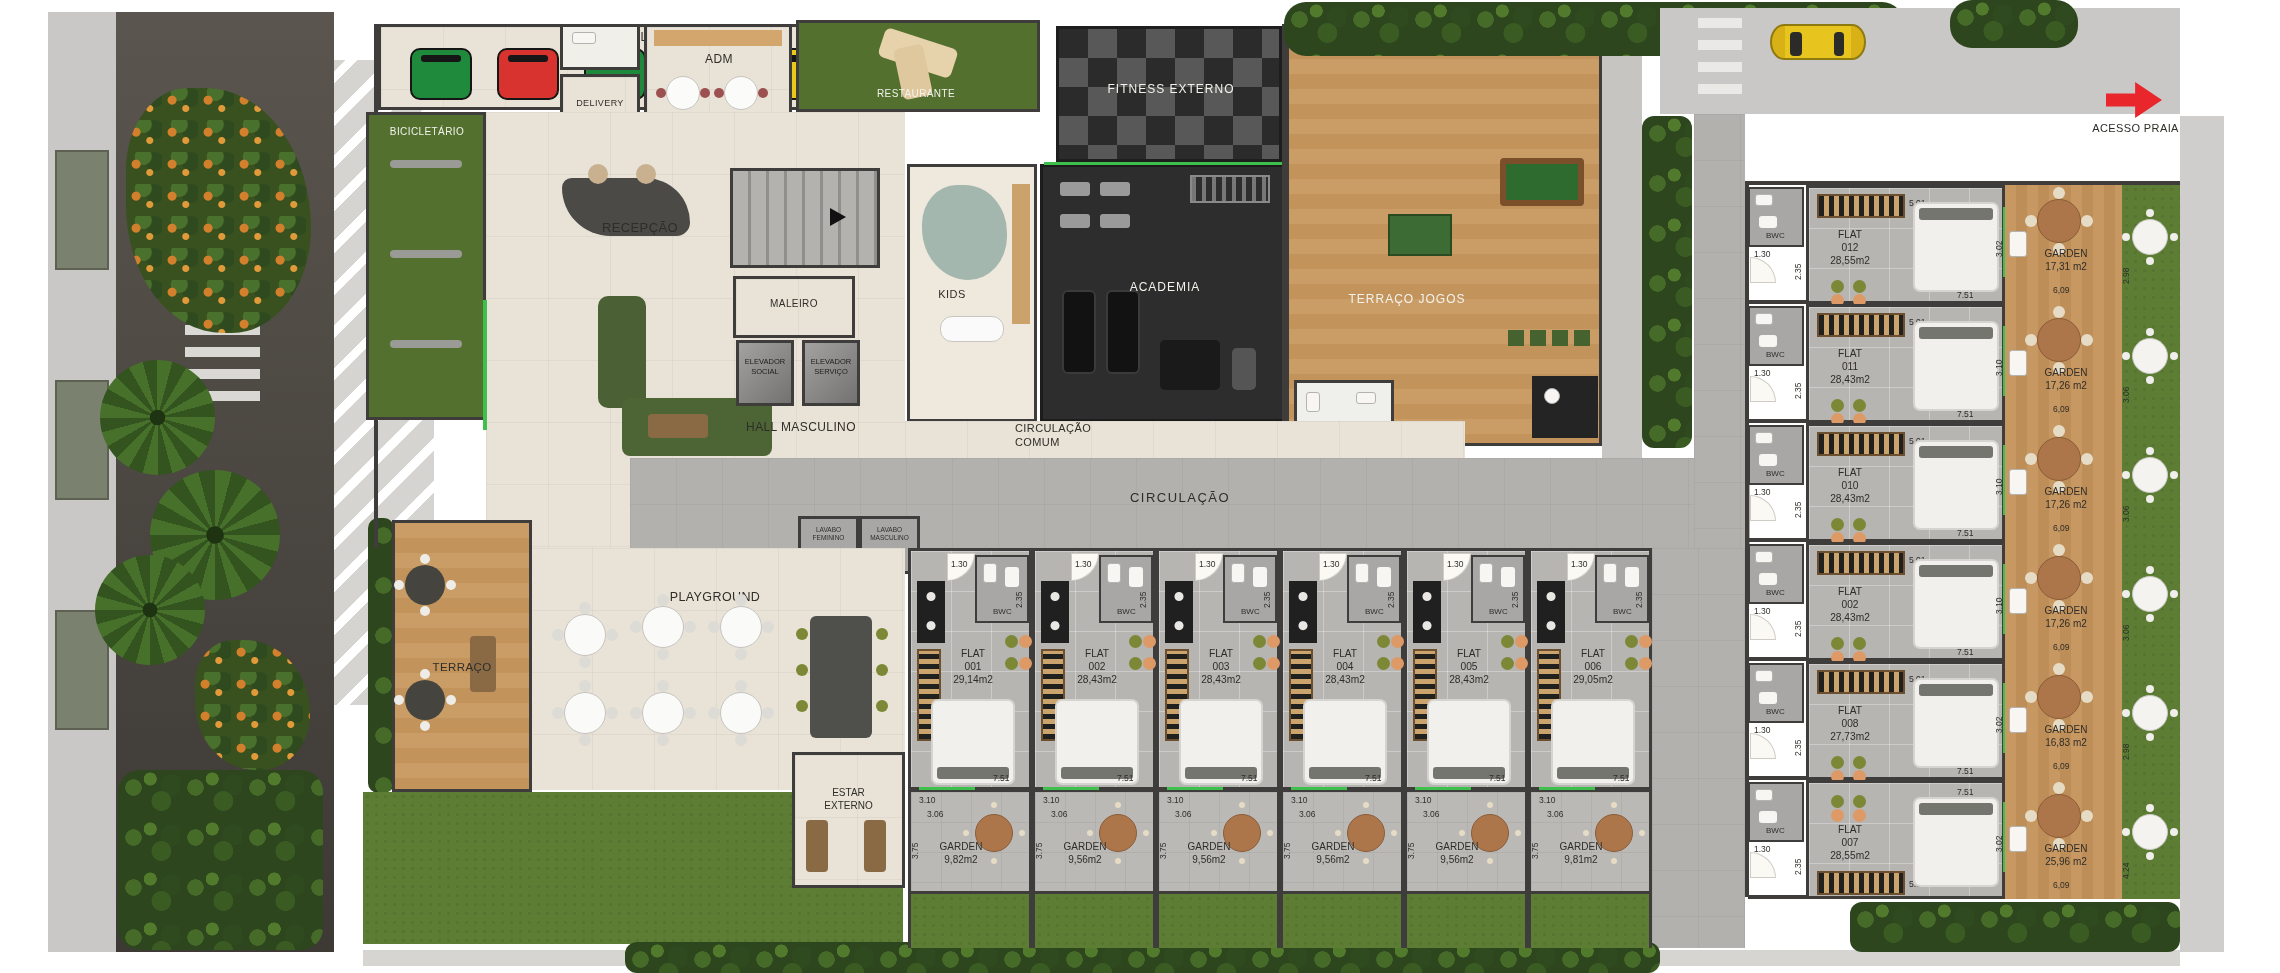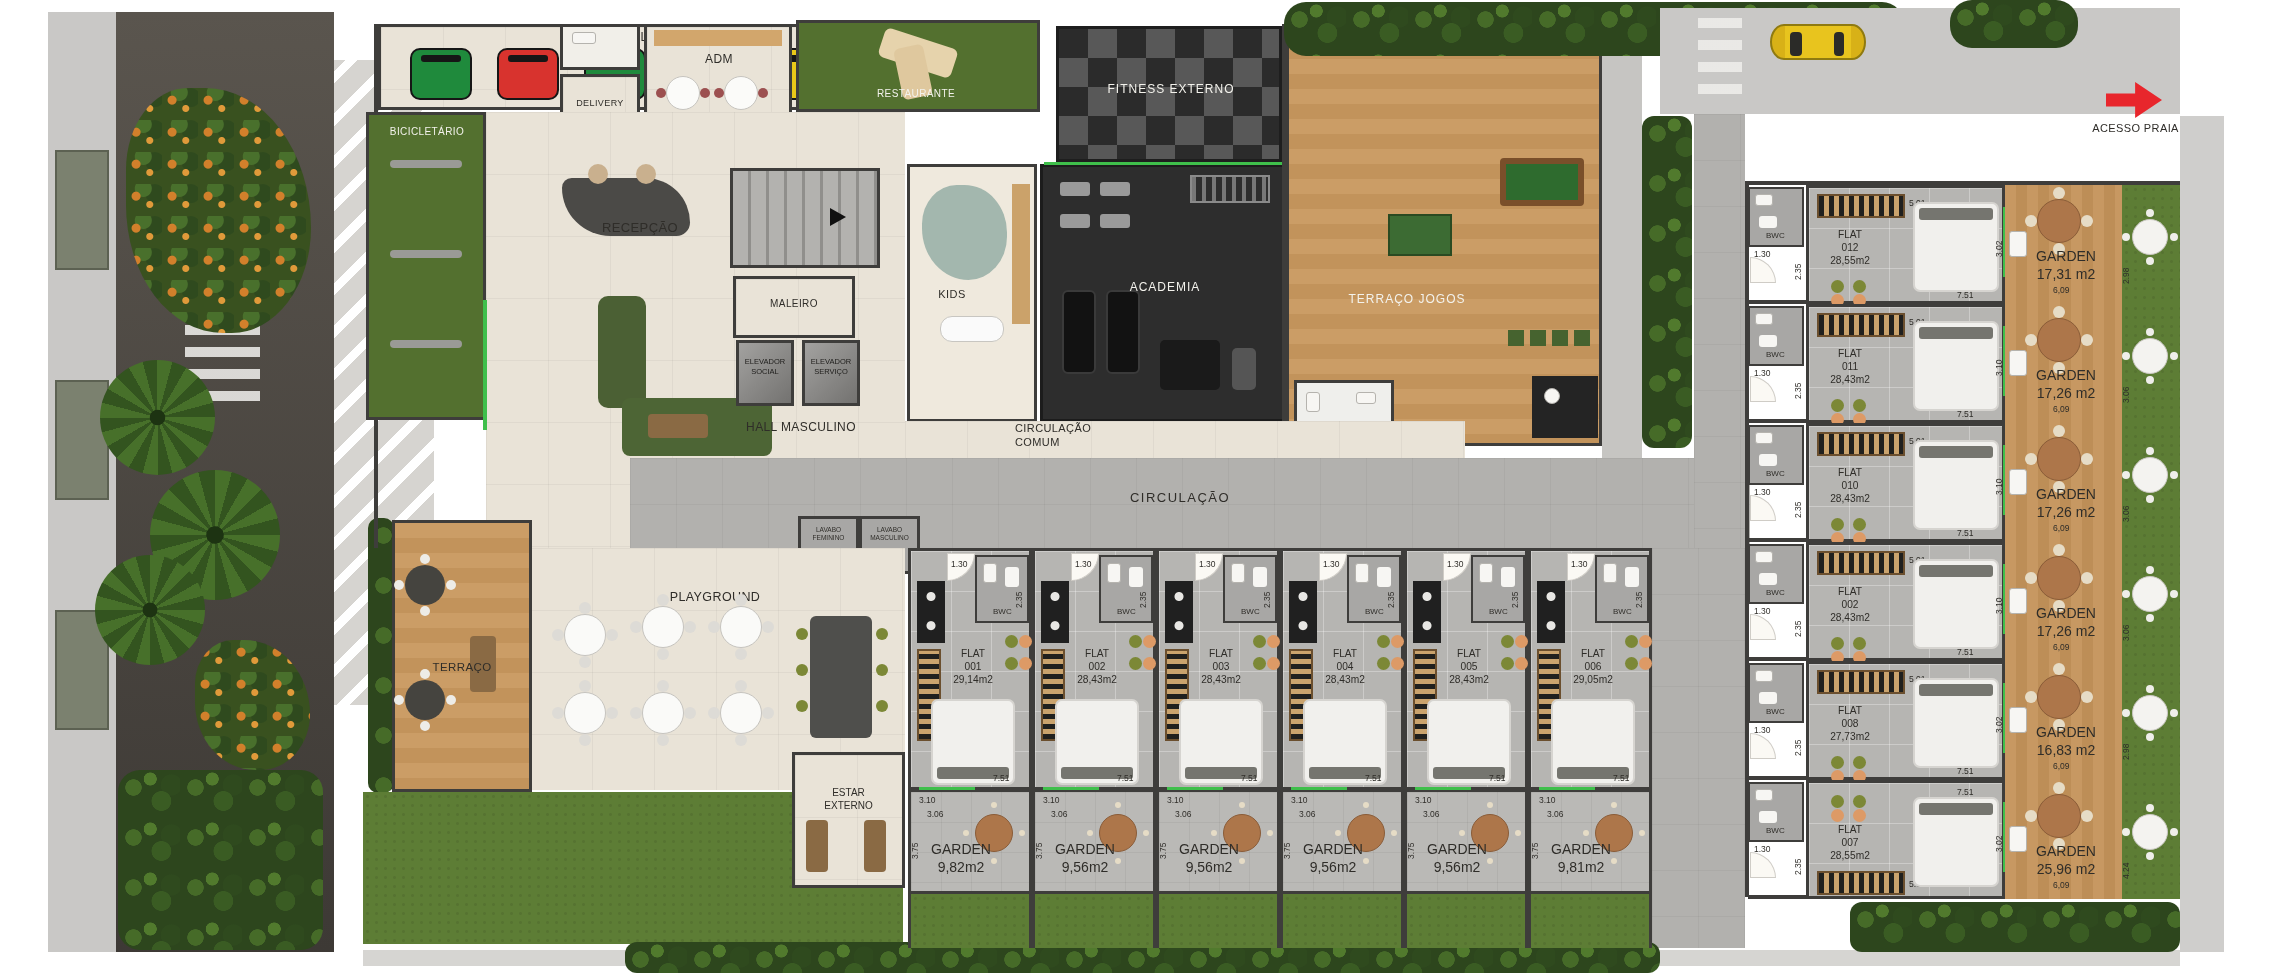--- a/index.html
+++ b/index.html
@@ -43,21 +43,21 @@
 .stripesV{background:repeating-linear-gradient(180deg,#f2f1ee 0 10px,transparent 10px 22px)}
 .bench{position:absolute;background:#8a6a44;border-radius:4px}
 .kitch{position:absolute;background-color:#202020;background-image:radial-gradient(circle at 50% 25%,#e8e7e4 0 4px,transparent 5px),radial-gradient(circle at 50% 72%,#e8e7e4 0 4px,transparent 5px)}
 .bwcbox{position:absolute;background:#a8a7a5;border:2px solid #3e3d3b}
 .fx{position:absolute;background:#f7f6f3;border:1px solid #b5b3ae;border-radius:3px}
 .duo{position:absolute;width:13px;height:13px;border-radius:50%;background:#7c8836;box-shadow:0 22px 0 0 #7c8836,14px 0 0 0 #dd9a66,14px 22px 0 0 #dd9a66}
 .duoh{position:absolute;width:13px;height:13px;border-radius:50%;background:#7c8836;box-shadow:22px 0 0 0 #7c8836,0 14px 0 0 #dd9a66,22px 14px 0 0 #dd9a66}
 .elev{position:absolute;background:linear-gradient(135deg,#a3a2a0,#737270);border:3px solid #3e3d3b;font-size:7.5px;line-height:1.3;text-align:center;color:#1d1c1a;padding-top:14px}
 .flatlbl{position:absolute;font-size:10.2px;line-height:1.28;color:#2f2d29;text-align:center;white-space:nowrap}
 .flatlbl span{display:block}
-.glbl{position:absolute;font-size:14px;line-height:1.3;color:#2f2d29;text-align:center;white-space:nowrap}
+.glbl{position:absolute;font-size:10px;line-height:1.3;color:#2f2d29;text-align:center;white-space:nowrap}
 .glbl span{display:block}
 .bu{position:absolute;top:548px;width:124px;height:400px}
 .bu .bf-room{position:absolute;left:0;top:0;width:124px;height:242px;border:3px solid #3e3d3b}
 .bu .bf-gdn{position:absolute;left:0;top:242px;width:124px;height:104px;border:3px solid #3e3d3b;border-top-width:2px}
 .bu .bf-lawn{position:absolute;left:0;top:346px;width:124px;height:54px;border-left:3px solid #3e3d3b;border-right:3px solid #3e3d3b}
 .ru{position:absolute;left:1748px;width:432px;height:119px;border-bottom:4px solid #3e3d3b}
 .ru .rf-room{position:absolute;left:58px;top:0;width:199px;height:119px;border:3px solid #3e3d3b}
 .ru .rf-deck{position:absolute;left:257px;top:0;width:117px;height:119px}
 .ru .rf-lawn{position:absolute;left:374px;top:0;width:58px;height:119px}
 .tri{position:absolute;width:0;height:0;border-top:9px solid transparent;border-bottom:9px solid transparent;border-left:16px solid #111}

